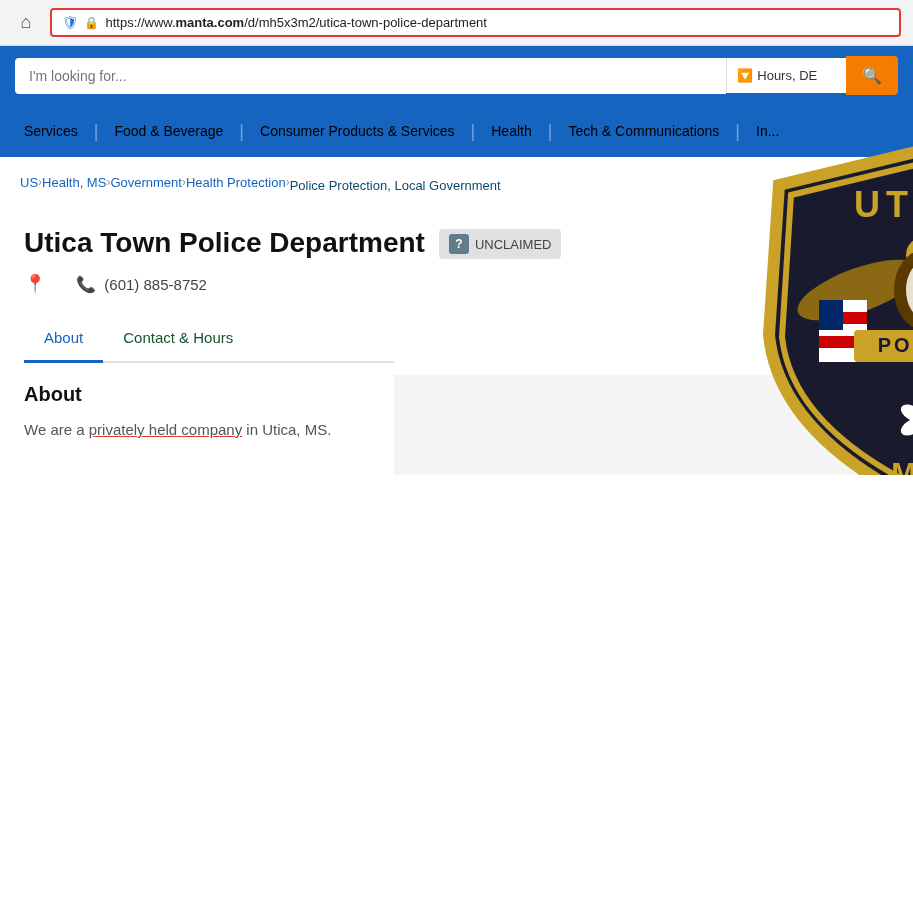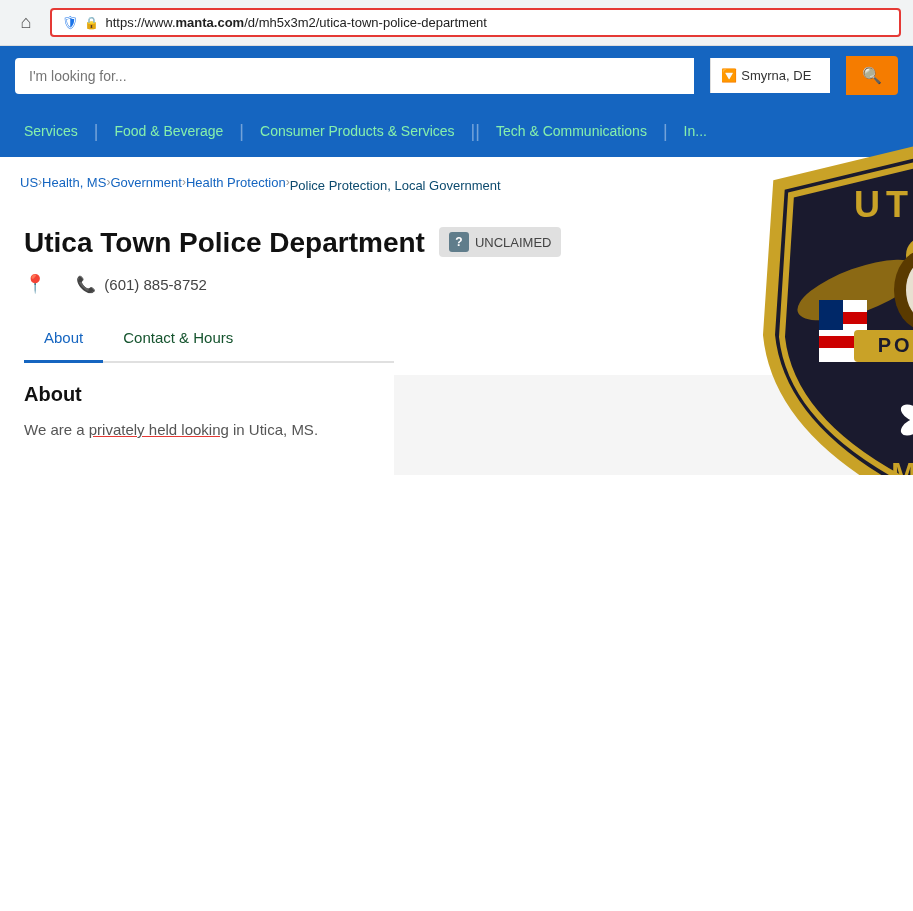--- a/index.html
+++ b/index.html
@@ -35,21 +35,21 @@
     .lock-icon { color: #555; font-size: 12px; }
     .url-text { font-size: 13px; color: #222; }
     .url-text strong { font-weight: 700; }
 
     
     .search-bar {
       background: #1565c0;
       padding: 10px 15px;
       display: flex;
       align-items: center;
-      gap: 16px;
+      gap: 0;
     }
     .search-input {
       flex: 1;
       padding: 10px 14px;
       font-size: 14px;
       border: none;
       border-radius: 4px 0 0 4px;
       color: #999;
       outline: none;
     }
@@ -77,21 +77,21 @@
 
     
     .main-nav {
       background: #1565c0;
       display: flex;
       align-items: center;
       padding: 0 8px;
       overflow: hidden;
     }
     .nav-item {
-      color: #86efac;
+      color: #000000;
       font-size: 14px;
       padding: 18px 16px;
       white-space: nowrap;
       cursor: pointer;
       font-weight: 500;
     }
     .nav-divider {
       color: rgba(255,255,255,0.4);
       font-size: 18px;
     }
@@ -112,21 +112,21 @@
     .breadcrumb .sep { color: #999; font-size: 12px; }
     .breadcrumb .current { color: #0c4a6e; margin-top: 7px; }
 
     
     .content {
       padding: 20px 24px 0 24px;
     }
 
     .business-header {
       display: flex;
-      align-items: flex-start;
+      align-items: flex-end;
       gap: 14px;
       margin-bottom: 14px;
     }
     .business-title {
       font-size: 28px;
       font-weight: 700;
       color: #111;
     }
     .unclaimed-badge {
       display: flex;
@@ -253,32 +253,33 @@
     <span class="url-text">
       https://www.<strong>manta.com</strong>/d/mh5x3m2/utica-town-police-department
     </span>
   </div>
 </div>
 
 <div class="search-bar">
   <input class="search-input" type="text" placeholder="I'm looking for..." style="">
   <div class="location-select">
     <span>🔽</span>
-    <span>Smyrna, DE</span>
+    <span>Hours, DE</span>
   </div>
   <button class="search-btn">🔍</button>
 </div>
 
 <nav class="main-nav">
   <span class="nav-item">Services</span>
   <span class="nav-divider">|</span>
   <span class="nav-item">Food &amp; Beverage</span>
   <span class="nav-divider">|</span>
   <span class="nav-item">Consumer Products &amp; Services</span>
   <span class="nav-divider">|</span>
+  <span class="nav-item">Health</span>
   <span class="nav-divider">|</span>
   <span class="nav-item">Tech &amp; Communications</span>
   <span class="nav-divider">|</span>
   <span class="nav-item">In...</span>
 </nav>
 
 <div class="breadcrumb">
   <a href="#">US</a>
   <span class="sep">›</span>
   <a href="#">Health, MS</a>
@@ -314,21 +315,21 @@
 
     <div class="left-panel">
 
       <div class="tabs">
         <div class="tab active">About</div>
         <div class="tab">Contact &amp; Hours</div>
       </div>
 
       <div class="about-section">
         <h2>About</h2>
-        <p>We are a <a href="#">privately held looking</a> in Utica, MS.</p>
+        <p>We are a <a href="#">privately held company</a> in Utica, MS.</p>
       </div>
 
     </div>
 
     <div class="badge-container">
       <svg class="badge-svg" viewBox="0 0 330 380" xmlns="http://www.w3.org/2000/svg">
 
         <defs>
           <clipPath id="badge-clip">
             <path d="M165,15 L310,50 L320,200 Q310,300 165,370 Q20,300 10,200 L20,50 Z"></path>

